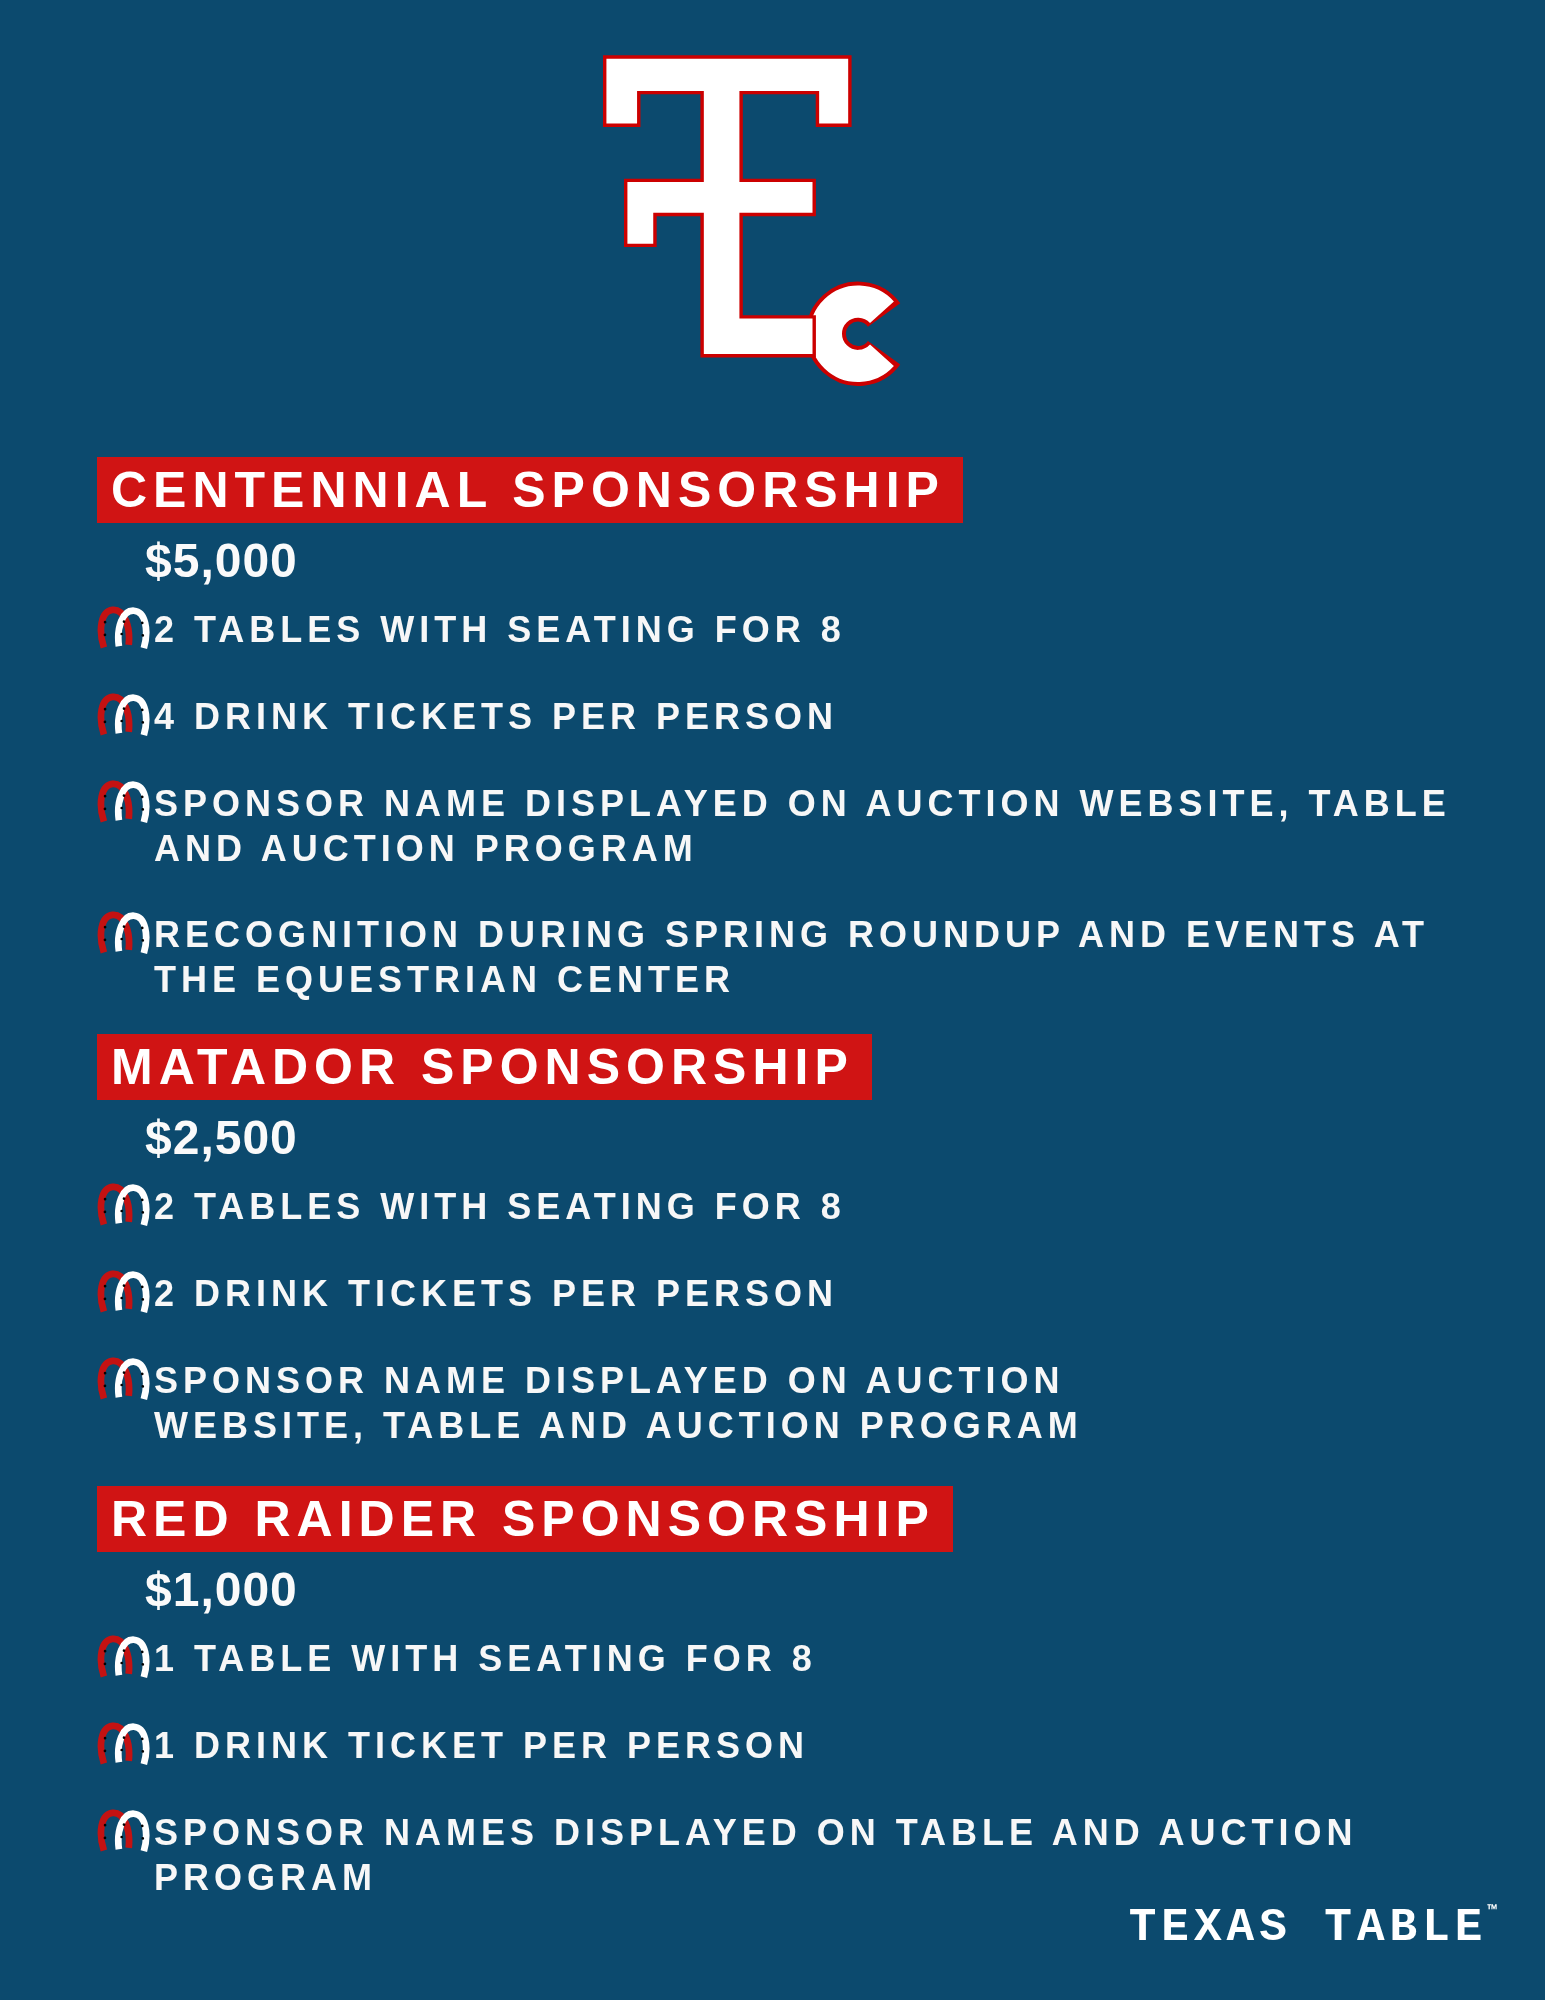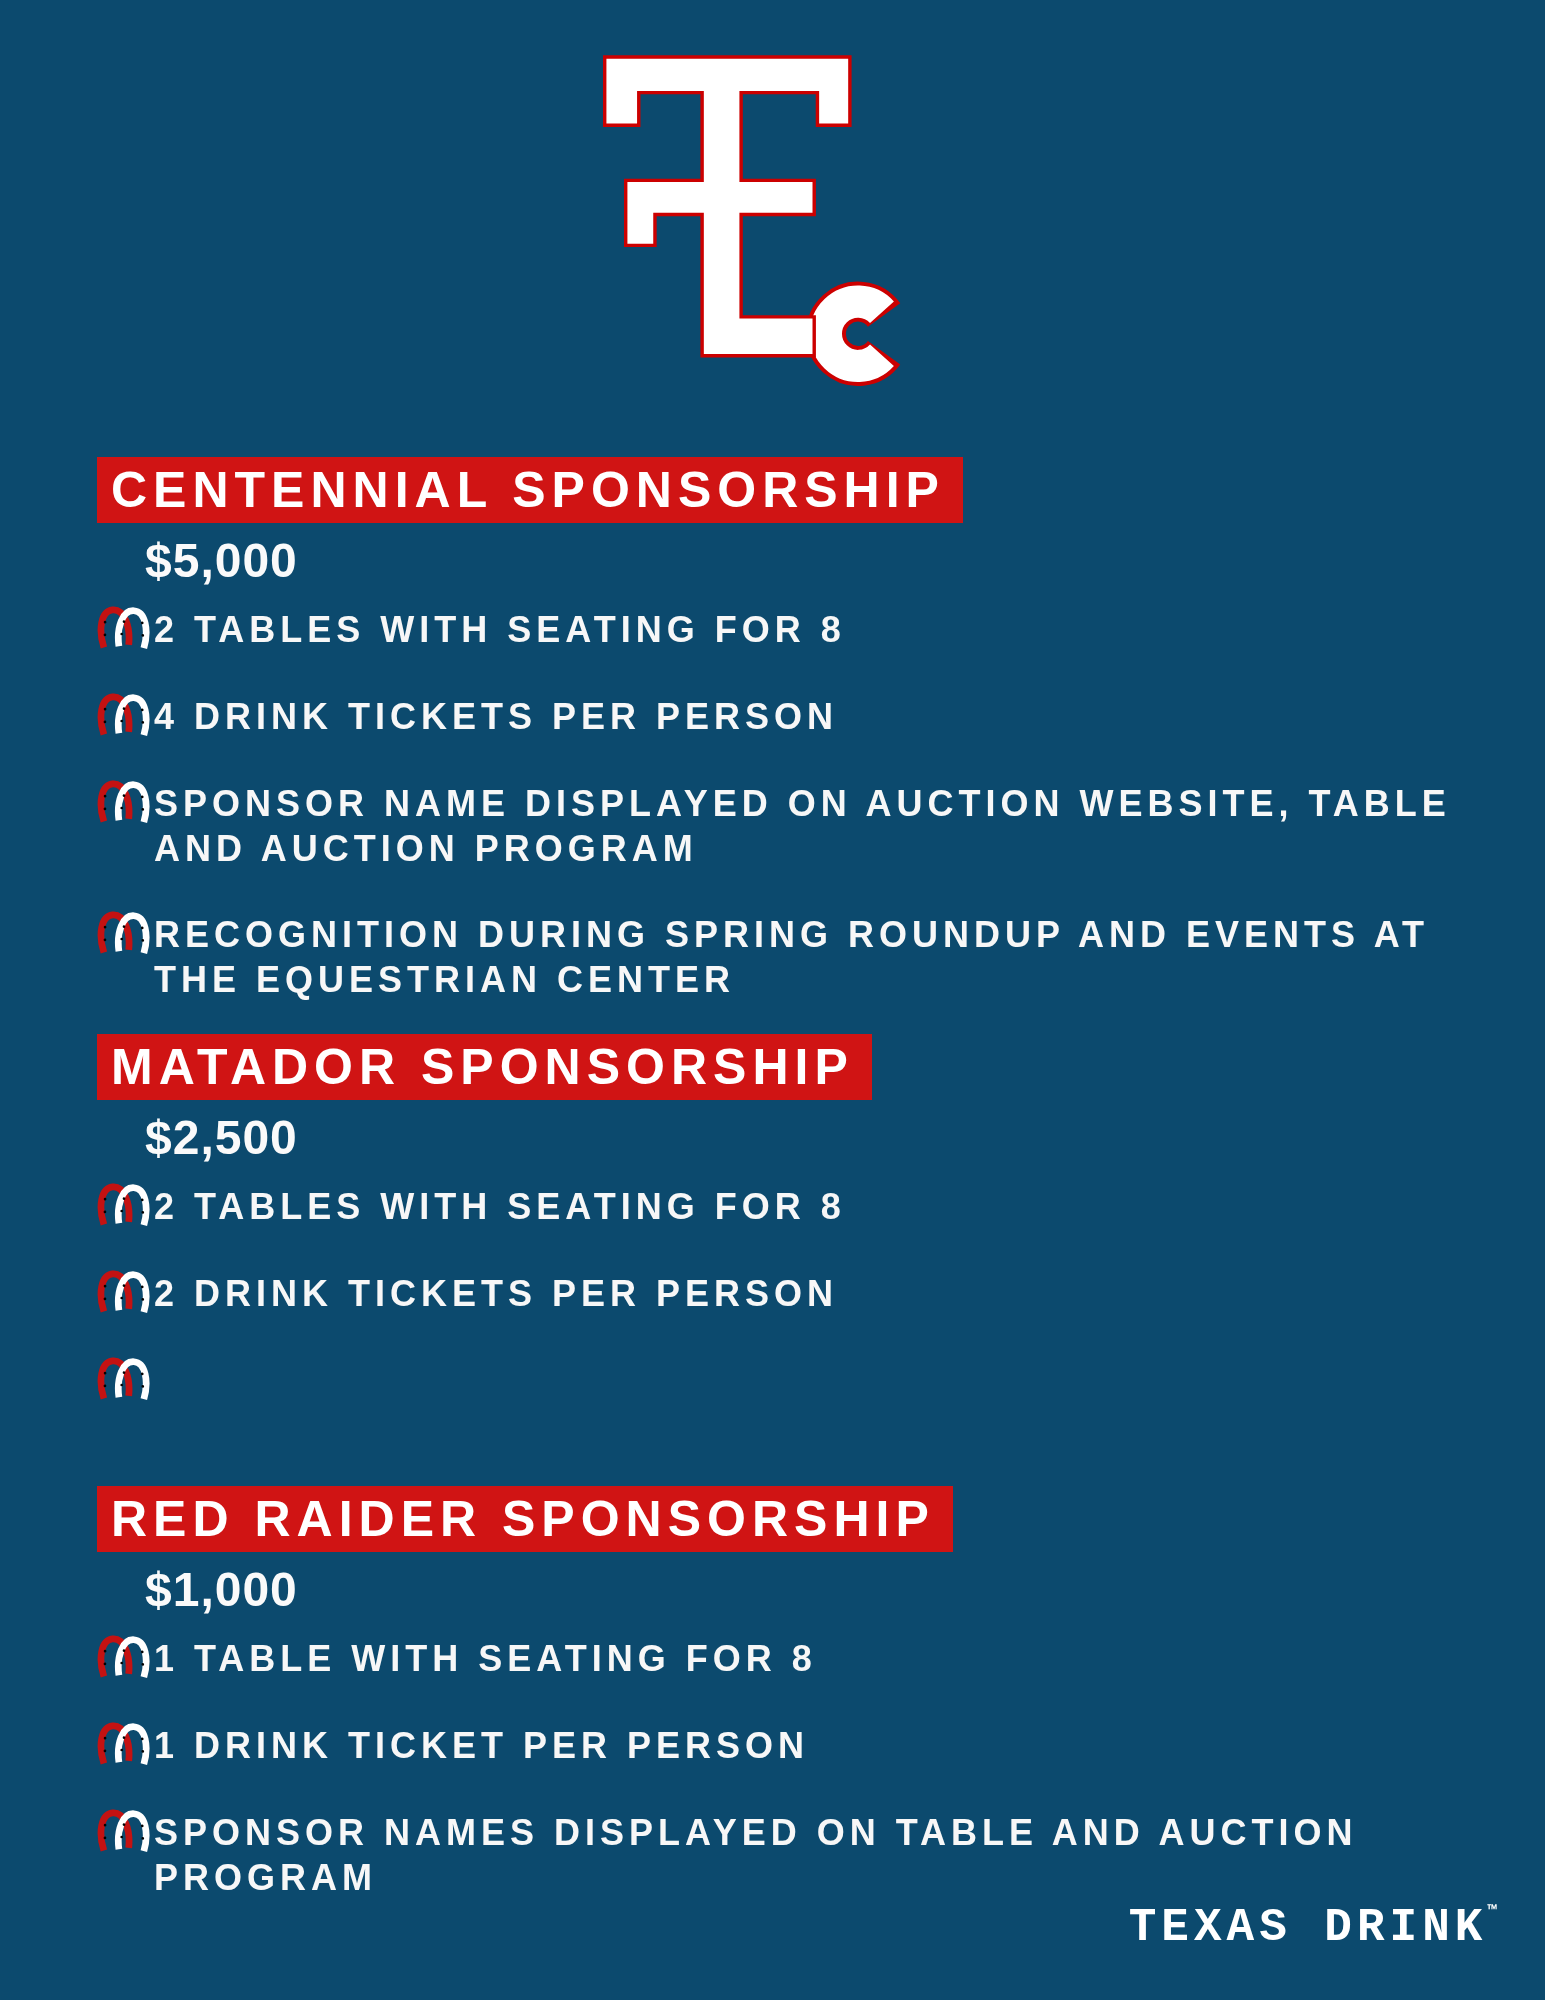--- a/index.html
+++ b/index.html
@@ -247,20 +247,22 @@
               <circle cx="7.5" cy="32" r="1.4" fill="#020202"></circle>
             </g>
           <g transform="rotate(4 37 27)">
               <path d="M 24 46 C 20 27 25 8 37 8 C 49 8 54 27 50 46" fill="none" stroke="#ffffff" stroke-width="7"></path>
               <circle cx="27.5" cy="20" r="1.4" fill="#020202"></circle>
               <circle cx="26" cy="33" r="1.4" fill="#020202"></circle>
               <circle cx="46.5" cy="20" r="1.4" fill="#020202"></circle>
               <circle cx="48" cy="33" r="1.4" fill="#020202"></circle>
             </g>
         </svg>
+        <div class="bullet-text">SPONSOR NAME DISPLAYED ON AUCTION
+WEBSITE, TABLE AND AUCTION PROGRAM</div>
       </div>
     </div>
   </div>
 
   <div class="section sec-3">
     <div class="title-bar">RED RAIDER SPONSORSHIP</div>
     <div class="price">$1,000</div>
     <div class="bullets">
       <div class="bullet-row">
         <svg class="shoe-icon" viewBox="0 0 56 52">
@@ -310,15 +312,15 @@
               <circle cx="46.5" cy="20" r="1.4" fill="#020202"></circle>
               <circle cx="48" cy="33" r="1.4" fill="#020202"></circle>
             </g>
         </svg>
         <div class="bullet-text">SPONSOR NAMES DISPLAYED ON TABLE AND AUCTION
 PROGRAM</div>
       </div>
     </div>
   </div>
 
-  <div class="wordmark"><span>TEXAS DRINK</span><sup>™</sup></div>
+  <div class="wordmark"><span>TEXAS TABLE</span><sup>™</sup></div>
 
 </div>
 
 </body></html>

